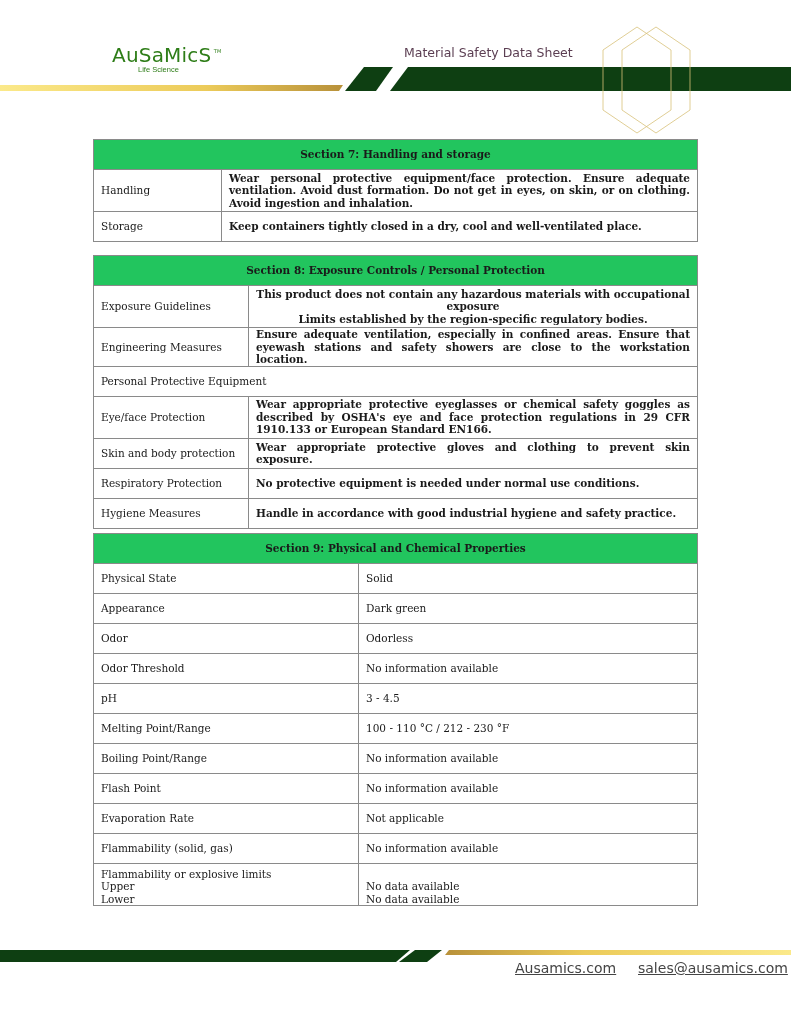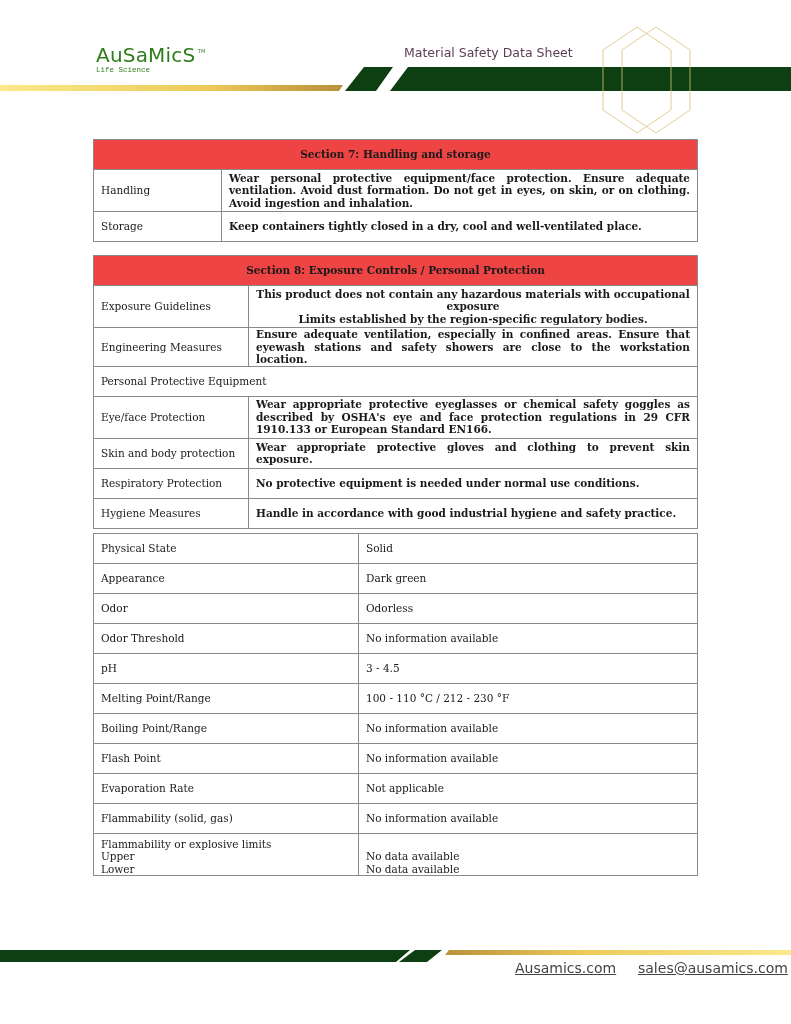--- a/index.html
+++ b/index.html
@@ -1,30 +1,30 @@
 <!DOCTYPE html>
 <html><head>
 <meta charset="utf-8">
 <style>
   html, body { margin: 0; padding: 0; background: #ffffff; }
   body { width: 791px; height: 1024px; position: relative; overflow: hidden; font-family: "DejaVu Serif", serif; color: #1a1a1a; }
 
   
   .header { position: absolute; left: 0; top: 0; width: 791px; height: 135px; }
   .logo { position: absolute; left: 96px; top: 44px; }
-  .logo-main { font-family: "DejaVu Sans", sans-serif; font-size: 20px; color: #2e7d18; letter-spacing: 0.2px; line-height: 22px; position: relative; }
+  .logo-main { font-family: "DejaVu Sans", sans-serif; font-size: 20px; color: #2e7d18; letter-spacing: 0.2px; line-height: 22px; position: relative; margin-left: 16px; }
   .logo-tm { position: absolute; right: -10px; top: -4px; font-size: 5px; color: #2e7d18; font-family: "DejaVu Sans", sans-serif; }
-  .logo-sub { font-family: Liberation Mono, monospace; font-size: 7.5px; color: #2e7d18; line-height: 8px; }
+  .logo-sub { font-family: Liberation Sans, sans-serif; font-size: 7.5px; color: #2e7d18; margin-left: 42px; line-height: 8px; }
   .doc-title { position: absolute; left: 404px; top: 45px; font-family: "DejaVu Sans", sans-serif; font-size: 12.5px; color: #5b3e52; }
   .hdr-art { position: absolute; left: 0; top: 0; }
 
   
   .section { position: absolute; left: 93px; width: 605px; border-collapse: collapse; font-size: 10.5px; table-layout: fixed; }
   .section td, .section th { border: 1px solid #8a8a8a; padding: 0 7px; vertical-align: middle; line-height: 12.5px; }
-  .section th { background: #ef4444; font-weight: bold; text-align: center; height: 29px; font-size: 10.5px; }
+  .section th { background: #22c55e; font-weight: bold; text-align: center; height: 29px; font-size: 10.5px; }
   .section td.lbl { font-weight: normal; }
   .section td.val { text-align: justify; font-weight: bold; }
 
   #s7 { top: 139px; }
   #s8 { top: 255px; }
   #s9 { top: 533px; }
 
   
   .footer-art { position: absolute; left: 0; top: 940px; }
   .footer-link { position: absolute; top: 960px; font-family: "DejaVu Sans", sans-serif; font-size: 14px; color: #444; text-decoration: underline; }
@@ -122,20 +122,23 @@
   </tr>
 </tbody>
   </table>
 
 <table class="section" id="s9">
   <colgroup>
       <col style="width:265px">
       <col>
     </colgroup>
   <tbody>
+      <tr>
+        <th colspan="2">Section 9: Physical and Chemical Properties</th>
+      </tr>
   <tr style="height:30px">
         <td class="lbl">Physical State</td>
         <td>Solid</td>
       </tr>
   <tr style="height:30px">
         <td class="lbl">Appearance</td>
         <td>Dark green</td>
       </tr>
   <tr style="height:30px">
         <td class="lbl">Odor</td>

